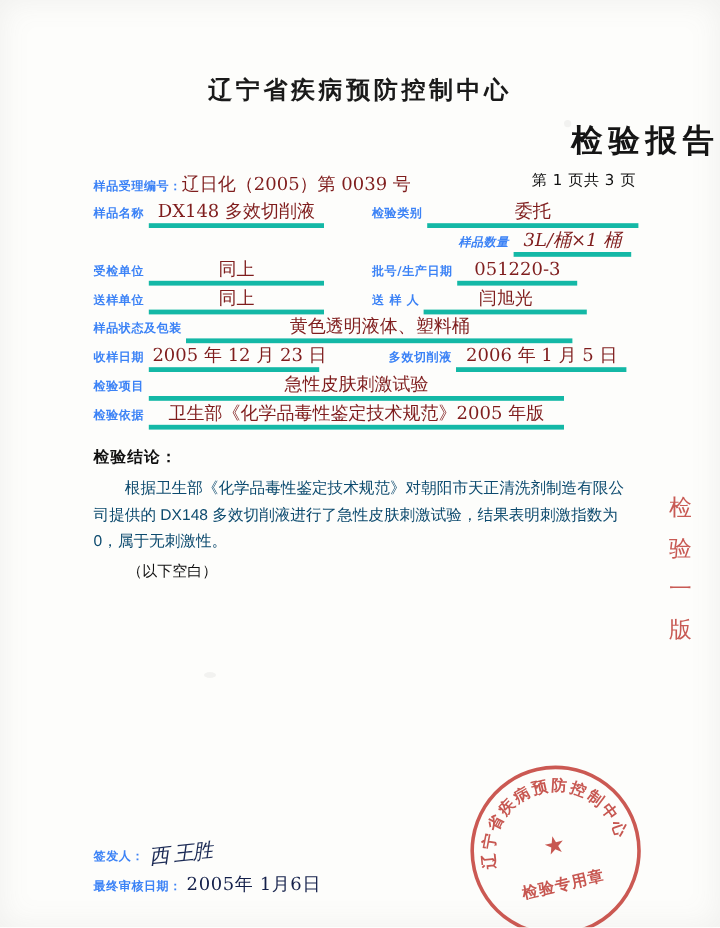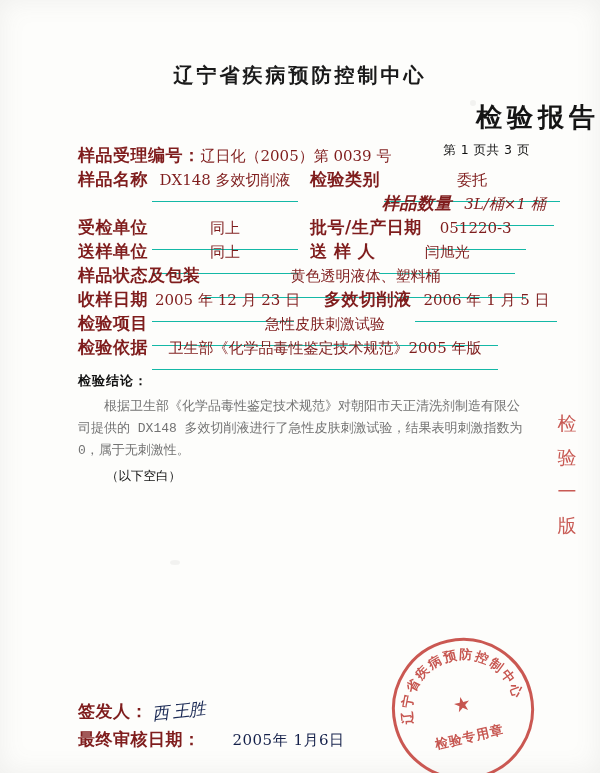--- a/index.html
+++ b/index.html
@@ -61,40 +61,40 @@
     width: 452px;
   }
   .row {
     position: relative;
     height: 24px;
     font-size: 12.5px;
     white-space: nowrap;
   }
   .lbl {
     font-weight: 700;
-    font-size: 17px;
-    color: #7f1d1d;
+    font-size: 10px;
+    color: #3b82f6;
     letter-spacing: 0.5px;
   }
   .hand {
     font-family: "DejaVu Serif", "Liberation Serif", serif;
     font-size: 15px;
     color: #7f1d1d;
   }
   
   .cell {
     display: inline-block;
     position: relative;
     vertical-align: baseline;
   }
   .ul {
-    border-bottom: 1px solid #14b8a6;
+    border-bottom: 4px solid #14b8a6;
     display: inline-block;
     text-align: center;
-    padding: 0 3px 12px 3px;
+    padding: 0 3px 1px 3px;
     line-height: 17px;
   }
   .pageno {
     position: absolute;
     right: 0;
     top: 0;
     font-size: 12.5px;
     letter-spacing: 0.5px;
   }
   .abs { position: absolute; }
@@ -112,22 +112,22 @@
     letter-spacing: 1px;
   }
   .concl-body {
     position: absolute;
     left: 78px;
     top: 396px;
     width: 452px;
     font-size: 13px;
     line-height: 22px;
     text-indent: 26px;
-    font-family: Liberation Mono, monospace;
-    color: #737373;
+    font-family: Liberation Sans, sans-serif;
+    color: #0c4a6e;
   }
   .blank-note {
     position: absolute;
     left: 106px;
     top: 468px;
     font-size: 12.5px;
     font-family: "DejaVu Serif", "Liberation Serif", serif;
   }
   .sign-row {
     position: absolute;
@@ -148,21 +148,20 @@
     color: #1b2a55;
     letter-spacing: -1px;
     transform: rotate(-6deg);
     display: inline-block;
   }
   .date-hand {
     font-family: "DejaVu Serif", "Liberation Serif", serif;
     font-size: 15px;
     color: #14204a;
     letter-spacing: 0.5px;
-    margin-left: 28px;
   }
   
   .stamp {
     position: absolute;
     left: 392px;
     top: 638px;
     width: 136px;
     height: 136px;
     border: 3px solid #c0352e;
     border-radius: 50%;

